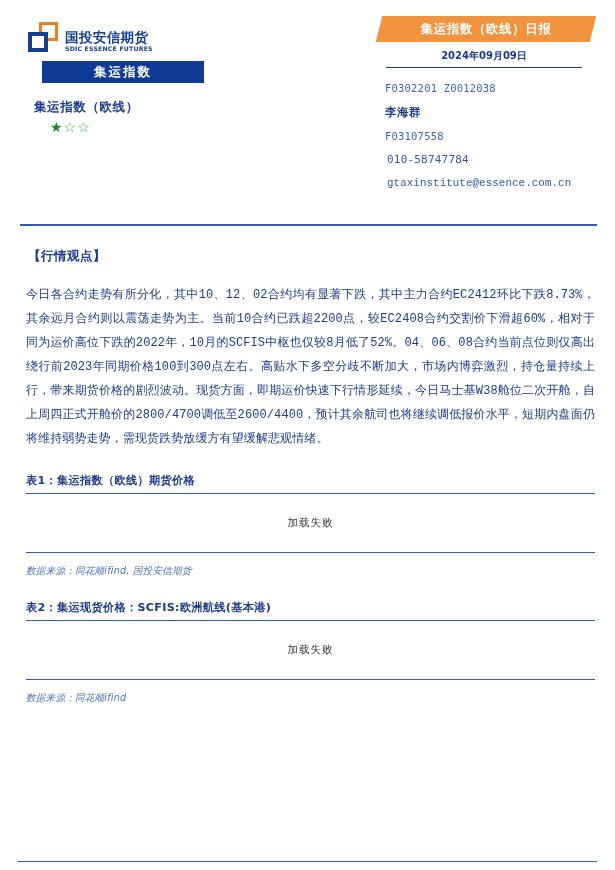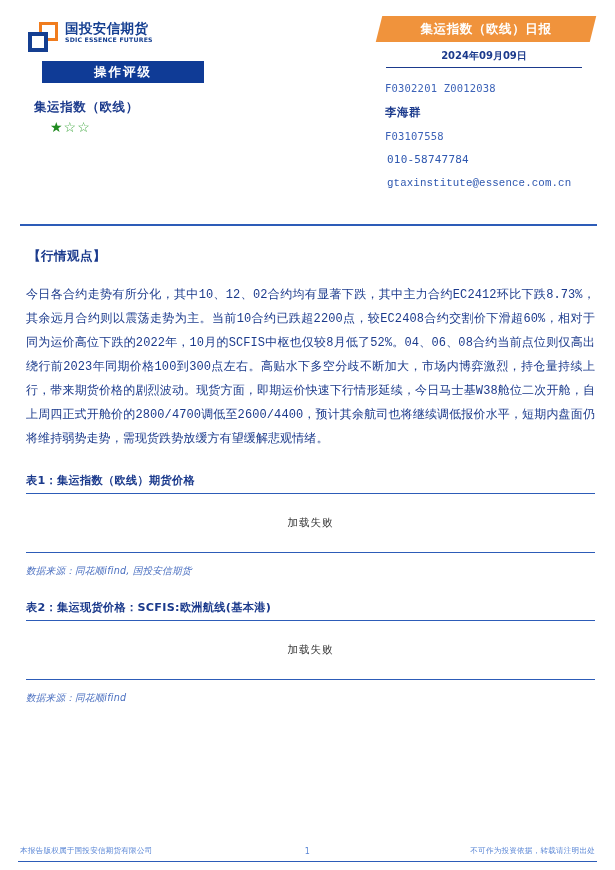--- a/index.html
+++ b/index.html
@@ -30,21 +30,21 @@
 
   .header-left {
     position: absolute;
     left: 28px;
     top: 22px;
     width: 300px;
   }
 
   .logo-row {
     display: flex;
-    align-items: flex-start;
+    align-items: flex-end;
     gap: 7px;
   }
   .logo-mark {
     position: relative;
     width: 30px;
     height: 30px;
     flex: none;
   }
   .logo-mark .sq-orange {
     position: absolute;
@@ -331,21 +331,21 @@
           <div class="sq-orange"></div>
           <div class="sq-blue"></div>
         </div>
         <div class="logo-text">
           <div class="logo-cn">国投安信期货</div>
           <div class="logo-en">SDIC ESSENCE FUTURES</div>
         </div>
       </div>
 
       <div class="rating-banner">
-        <span>操作评级</span>
+        <span>集运指数</span>
       </div>
 
       <div class="product-name">集运指数（欧线）</div>
 
       <div class="stars">
         <span class="s-full">★</span><span class="s-empty">☆</span><span class="s-empty">☆</span>
       </div>
 
     </div>
 
@@ -388,20 +388,15 @@
     <div class="table-block">
       <div class="table-title">表2：集运现货价格：SCFIS:欧洲航线(基本港)</div>
       <div class="table-frame">
         <div class="table-placeholder">加载失败</div>
       </div>
       <div class="table-source">数据来源：同花顺ifind</div>
     </div>
 
   </div>
 
-  <div class="footer">
-    <div class="footer-left">本报告版权属于国投安信期货有限公司</div>
-    <div class="footer-center">1</div>
-    <div class="footer-right">不可作为投资依据，转载请注明出处</div>
-  </div>
   <div class="footer-rule"></div>
 
 </div>
 
 </body></html>

